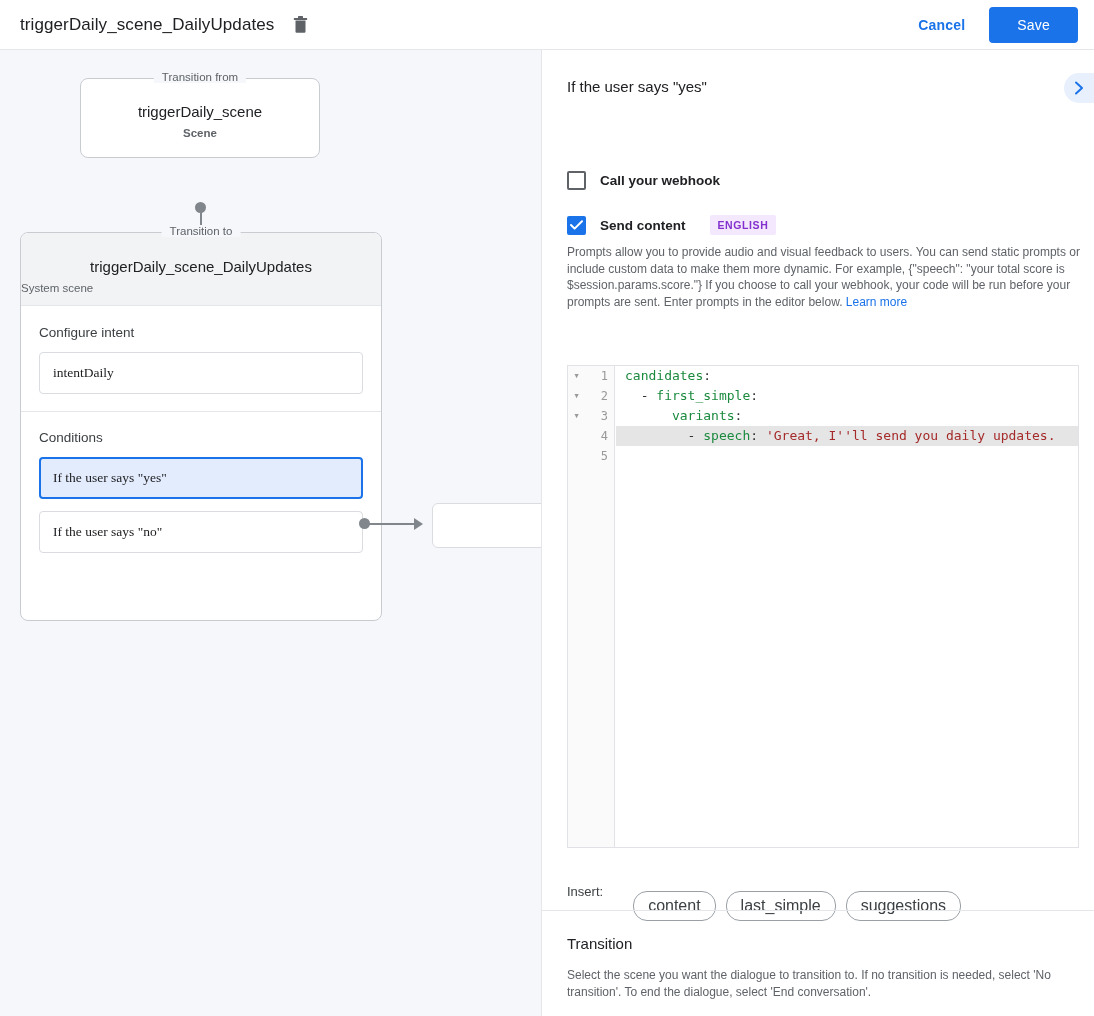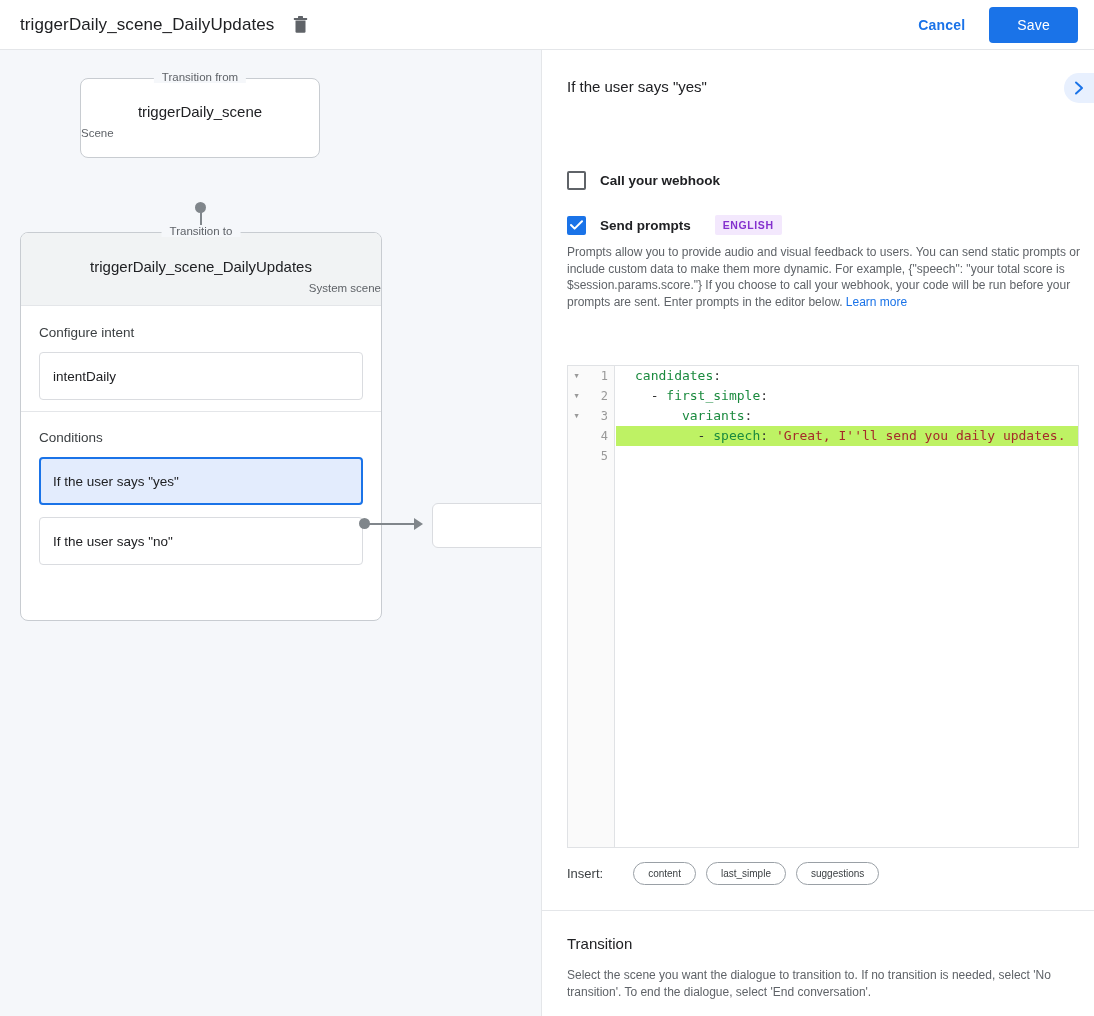--- a/index.html
+++ b/index.html
@@ -56,22 +56,22 @@
   }
   
   .node-from {
     left: 80px; top: 28px; width: 240px; height: 80px; background: #ffffff;
   }
   .node-title {
     position: absolute; left: 0; right: 0; top: 24px; text-align: center;
     font-size: 15px; color: #202124;
   }
   .node-sub {
-    position: absolute; left: 0; right: 0; top: 48px; text-align: left;
-    font-size: 11.5px; color: #5f6368;
+    position: absolute; left: 0; right: 0; top: 48px; text-align: center;
+    font-size: 11.5px; color: #5f6368; font-weight: bold;
   }
   
   .conn-dot {
     position: absolute; left: 195px; top: 152px; width: 11px; height: 11px;
     border-radius: 50%; background: #80868b;
   }
   .conn-line {
     position: absolute; left: 200px; top: 158px; width: 1.5px; height: 47px;
     background: #80868b;
   }
@@ -88,31 +88,31 @@
   .node-to .to-head {
     position: absolute; left: 0; top: 0; right: 0; height: 73px;
     background: #f1f3f4; border-radius: 7px 7px 0 0;
     border-bottom: 1px solid #e4e6e9;
   }
   .to-title {
     position: absolute; left: 0; right: 0; top: 25px; text-align: center;
     font-size: 15px; color: #202124;
   }
   .to-sub {
-    position: absolute; left: 0; right: 0; top: 49px; text-align: right;
+    position: absolute; left: 0; right: 0; top: 49px; text-align: left;
     font-size: 11.5px; color: #5f6368;
   }
   .sect {
     position: absolute; left: 0; right: 0; padding: 18px 18px 18px 18px;
   }
   .sect-label { font-size: 13.5px; color: #3c4043; margin-bottom: 12px; }
   .pill-box {
-    height: 48px; border: 1px solid #dadce0; border-radius: 4px;
+    height: 42px; border: 1px solid #dadce0; border-radius: 4px;
     background: #fff; display: flex; align-items: center;
-    padding: 0 13px; font-size: 13.5px; color: #202124; cursor: pointer;
+    padding: 0 13px; font-size: 13.5px; color: #202124; cursor: pointer; font-family: Liberation Serif, serif;
   }
   .pill-box.selected {
     background: #e3ecfd; border: 2px solid #1a73e8; padding: 0 12px;
   }
   .sect-divider {
     position: absolute; left: 0; right: 0; height: 1px; background: #e4e6e9;
   }
   
   .stub-node {
     position: absolute; left: 432px; top: 453px; width: 130px; height: 45px;
@@ -196,34 +196,34 @@
     color: #999; font-size: 12px;
   }
   .fline {
     height: 20px; line-height: 20px; text-align: center;
     color: #999; font-size: 7px;
   }
   .code {
     position: absolute; left: 48px; top: 0; right: 0; height: 100%;
     overflow: hidden; white-space: pre;
   }
-  .cline { height: 20px; line-height: 20px; padding-left: 19px; }
-  .cline.hl { background: #bef264; }
+  .cline { height: 20px; line-height: 20px; padding-left: 9px; }
+  .cline.hl { background: #e5e5e5; }
   .k { color: #1a8a3e; }
   .s { color: #a52a2a; }
   .p { color: #333; }
 
   .insert-row {
     position: absolute; left: 25px; top: 812px;
     display: flex; align-items: center; gap: 10px;
   }
   .insert-label { font-size: 13px; color: #3c4043; margin-right: 20px; }
   .chip {
     border: 1px solid #9aa0a6; border-radius: 14px; padding: 5px 14px;
-    font-size: 10px; color: #3c4043; cursor: pointer; background: #fff;
+    font-size: 16px; color: #3c4043; cursor: pointer; background: #fff; margin-top: 29px;
   }
   .panel-divider {
     position: absolute; left: 0; top: 860px; width: 553px; height: 1px;
     background: #e4e6e9;
   }
   .sec2-title {
     position: absolute; left: 25px; top: 885px; font-size: 15px; color: #202124;
   }
   .sec2-help {
     position: absolute; left: 25px; top: 917px; width: 500px;
@@ -303,21 +303,21 @@
       <div class="chk"></div>
       <div class="chk-label">Call your webhook</div>
     </div>
 
     <div class="chk-row" style="top:165px;">
       <div class="chk on">
         <svg width="13" height="10" viewBox="0 0 13 10">
           <path d="M1 5 L4.6 8.6 L12 1.2" stroke="#fff" stroke-width="2" fill="none" stroke-linecap="round" stroke-linejoin="round"></path>
         </svg>
       </div>
-      <div class="chk-label">Send prompts</div>
+      <div class="chk-label">Send content</div>
       <div class="lang-badge">ENGLISH</div>
     </div>
 
     <div class="help-text"><span>Prompts allow you to provide audio and visual feedback to users. You can send static prompts or include custom data to make them more dynamic. For example, {"speech": "your total score is $session.params.score."} If you choose to call your webhook, your code will be run before your prompts are sent. Enter prompts in the editor below. </span><span class="link">Learn more</span></div>
 
 
     <div class="editor">
       <div class="fold-col" id="foldcol">
           <div class="fline">▼</div>
           <div class="fline">▼</div>

